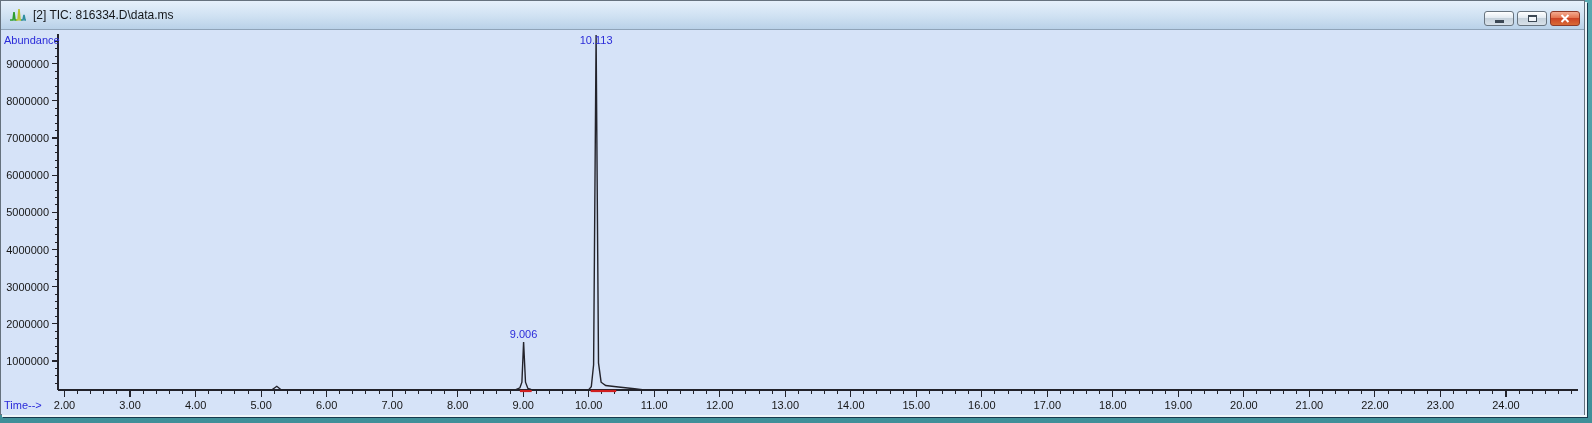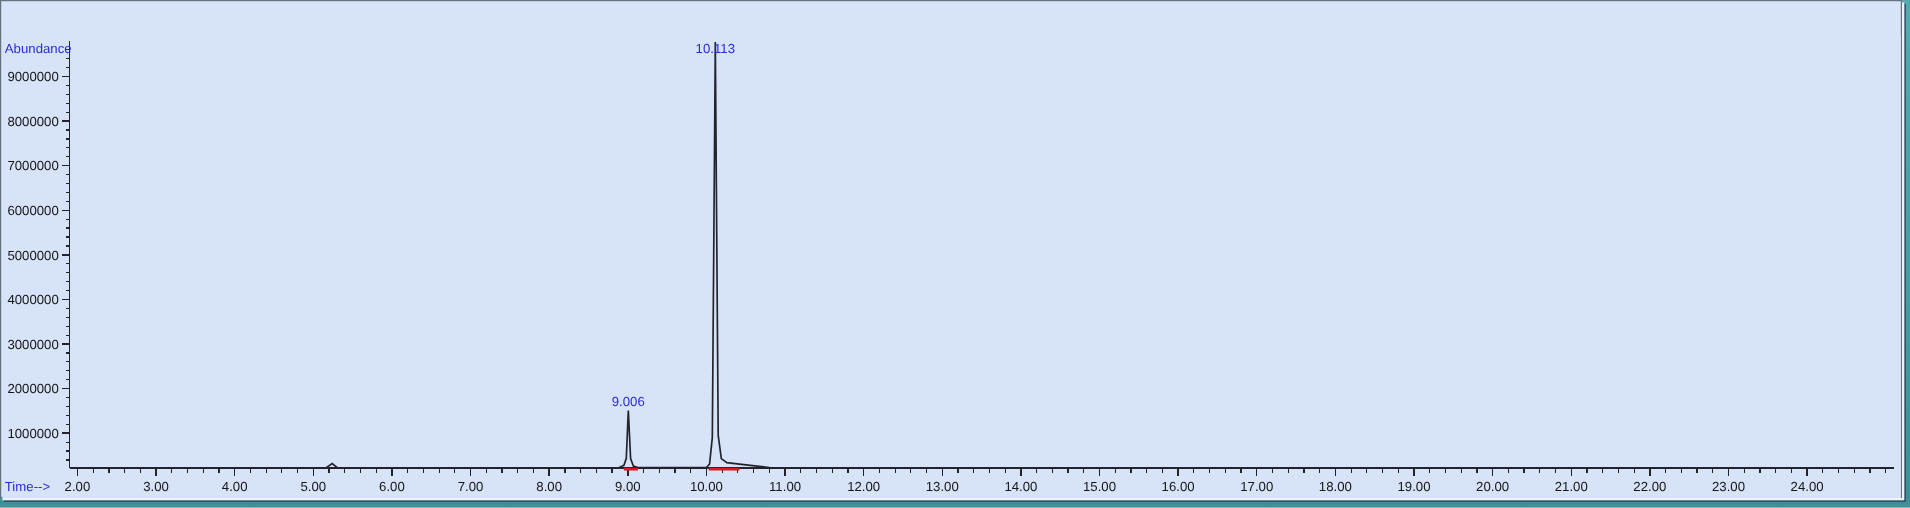--- a/index.html
+++ b/index.html
@@ -21,20 +21,41 @@
   .glyph-restore{width:9px;height:7px;border:1px solid #3c4854;border-top-width:2px;box-sizing:border-box;background:#f2f6fa;}
   .content{position:absolute;left:1px;top:29px;width:1582px;height:385px;background:#d6e3f8;}
   svg text{font-family:"Liberation Sans",sans-serif;font-size:11px;}
 </style>
 </head>
 <body>
 
 <div class="app">
   <div class="win">
 
+    <div class="titlebar">
+      <svg class="title-icon" viewBox="0 0 18 16">
+        <polyline points="1,13 4,13 5,5 6,13 8,13" fill="none" stroke="#2e9e2e" stroke-width="1.6"></polyline>
+        <polyline points="7,13 9,13 10,2 11,13 13,13" fill="none" stroke="#b9c22e" stroke-width="1.6"></polyline>
+        <polyline points="12,13 14,13 15,8 16,13 17,13" fill="none" stroke="#2e8e9e" stroke-width="1.6"></polyline>
+      </svg>
+      <span class="title-text">[2] TIC: 816334.D\data.ms</span>
+      <div class="caption-buttons">
+        <div class="cap-btn">
+            <div class="glyph-min"></div>
+          </div>
+        <div class="cap-btn">
+            <div class="glyph-restore"></div>
+          </div>
+        <div class="cap-btn close">
+          <svg width="10" height="9" viewBox="0 0 10 9">
+            <path d="M1.5,1 L8.5,8 M8.5,1 L1.5,8" stroke="#ffffff" stroke-width="2"></path>
+          </svg>
+        </div>
+      </div>
+    </div>
 
     <div class="content">
       <svg id="chart" width="1582" height="385">
           <g shape-rendering="crispEdges">
             <path d="M56,4 L56,360 M56,360 L1576,360" stroke="#23232b" stroke-width="1.4" fill="none"></path>
           </g>
           <g shape-rendering="crispEdges">
             <line x1="50" y1="331.01461377870567" x2="56" y2="331.01461377870567" stroke="#23232b" stroke-width="1.2"></line>
             <text x="47" y="335.01461377870567" text-anchor="end" fill="#161616">1000000</text>
             <line x1="50" y1="293.8538622129436" x2="56" y2="293.8538622129436" stroke="#23232b" stroke-width="1.2"></line>

